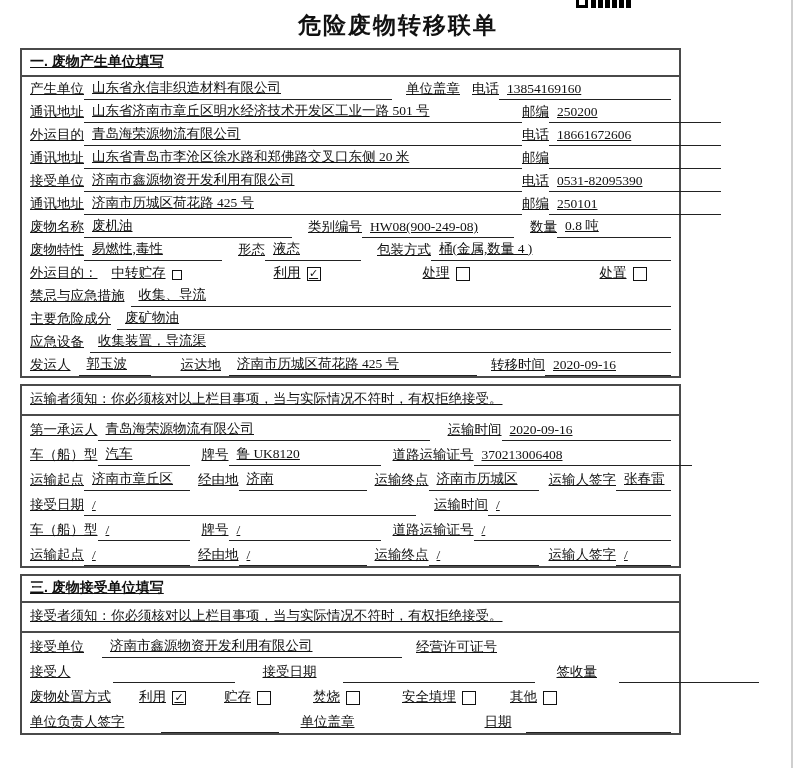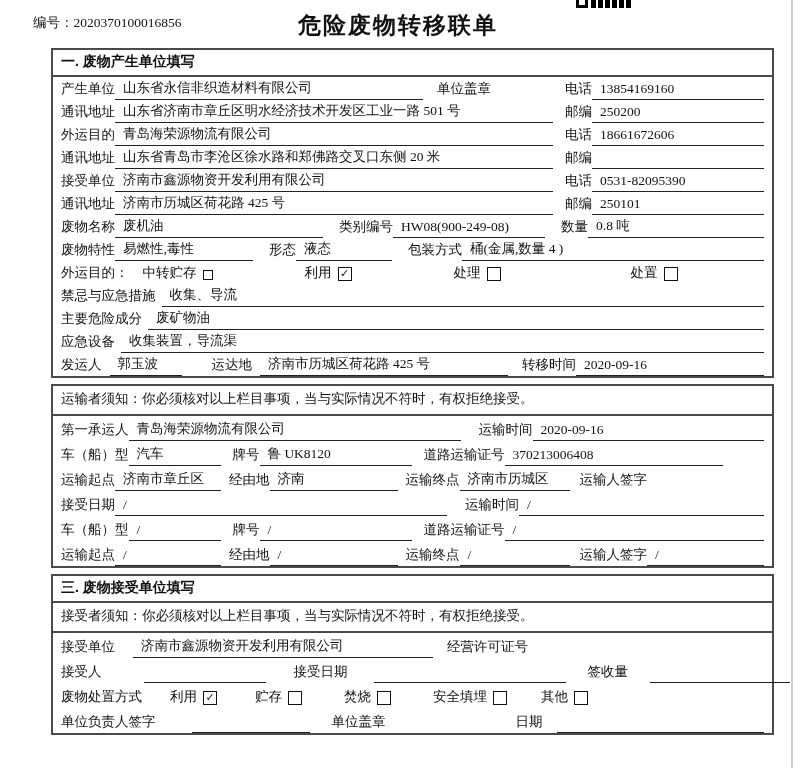--- a/index.html
+++ b/index.html
@@ -9,43 +9,40 @@
   }
   .scroll-line{position:absolute;top:0;right:3px;width:2px;height:768px;background:#cfcfcf;}
   .page-head{position:relative;height:40px;padding-top:8px;}
   .doc-no{position:absolute;left:33px;top:14px;font-size:13.5px;white-space:nowrap;}
   .doc-title{text-align:center;font-size:23px;font-weight:bold;
     font-family:"Liberation Sans","DejaVu Sans",sans-serif;letter-spacing:2px;padding-top:2px;}
   .frag{position:absolute;left:576px;top:0;width:66px;height:9px;overflow:hidden;}
   .frag .f-box{display:inline-block;width:12px;height:16px;border:3px solid #000;margin-top:-8px;vertical-align:top;box-sizing:border-box;}
   .frag .f-bars{display:inline-block;width:42px;height:16px;margin:-8px 0 0 3px;vertical-align:top;
     background:repeating-linear-gradient(90deg,#000 0 5px,#fff 5px 7px);}
-  .content{margin-left:51px;width:723px;}
+  .content{margin-left:20px;width:661px;text-decoration:underline;}
   .box{border:2px solid #4a4a4a;margin-bottom:6px;box-sizing:border-box;background:#fff;}
   .sec-head{font-family:"Liberation Sans","DejaVu Sans",sans-serif;font-weight:bold;font-size:14px;
     padding:3px 8px 4px;border-bottom:2px solid #4a4a4a;}
   .notice{font-size:13.5px;padding:4px 8px 6px;border-bottom:2px solid #4a4a4a;white-space:nowrap;}
   .row{display:flex;align-items:flex-end;height:23px;padding:0 8px;font-size:13.5px;white-space:nowrap;}
   .b2 .row,.b3 .row{height:25px;}
   .lbl{padding-bottom:2px;flex:0 0 auto;}
   .fill{border-bottom:1px solid #222;padding:0 4px 2px 8px;overflow:hidden;flex:0 0 auto;box-sizing:border-box;}
   .grow{flex:1 1 auto;}
   .cb{display:inline-block;width:12px;height:12px;border:1px solid #111;margin:0 0 3px 6px;
     font-size:11px;line-height:12px;text-align:center;flex:0 0 auto;
     font-family:"DejaVu Sans",sans-serif;box-sizing:content-box;}
 </style>
 </head>
 <body>
 
 <div class="scroll-line"></div>
 
 <div class="page-head">
-  <div class="doc-no">
-    <span>编号：</span><span>2020370100016856</span>
-  </div>
   <div class="doc-title">危险废物转移联单</div>
   <div class="frag">
     <span class="f-box"></span><span class="f-bars"></span>
   </div>
 </div>
 
 <div class="content">
 
   <div class="box b1">
     <div class="sec-head">一. 废物产生单位填写</div>
@@ -170,20 +167,21 @@
     </div>
 
     <div class="row">
       <span class="lbl">运输起点</span>
       <span class="fill" style="width:106px">济南市章丘区</span>
       <span class="lbl" style="margin-left:8px">经由地</span>
       <span class="fill" style="width:128px">济南</span>
       <span class="lbl" style="margin-left:8px">运输终点</span>
       <span class="fill" style="width:110px">济南市历城区</span>
       <span class="lbl" style="margin-left:10px">运输人签字</span>
+      <span class="fill grow">张春雷</span>
     </div>
 
     <div class="row">
       <span class="lbl">接受日期</span>
       <span class="fill" style="width:332px">/</span>
       <span class="lbl" style="margin-left:18px">运输时间</span>
       <span class="fill grow">/</span>
     </div>
 
     <div class="row">

